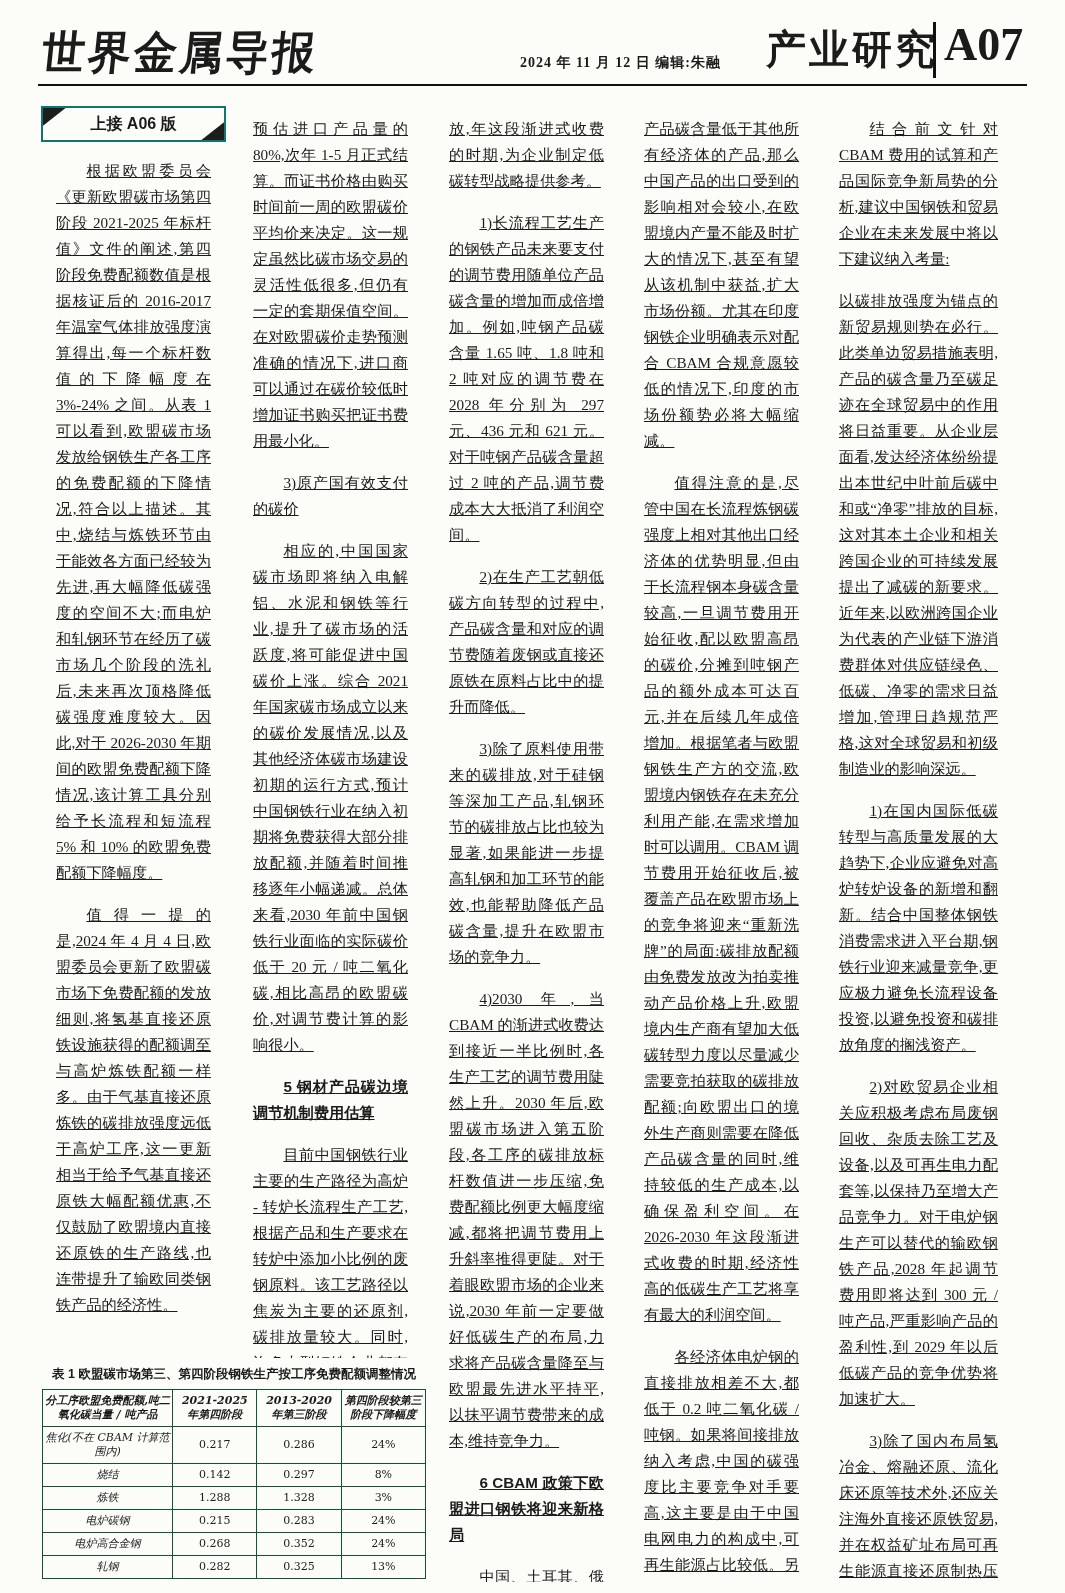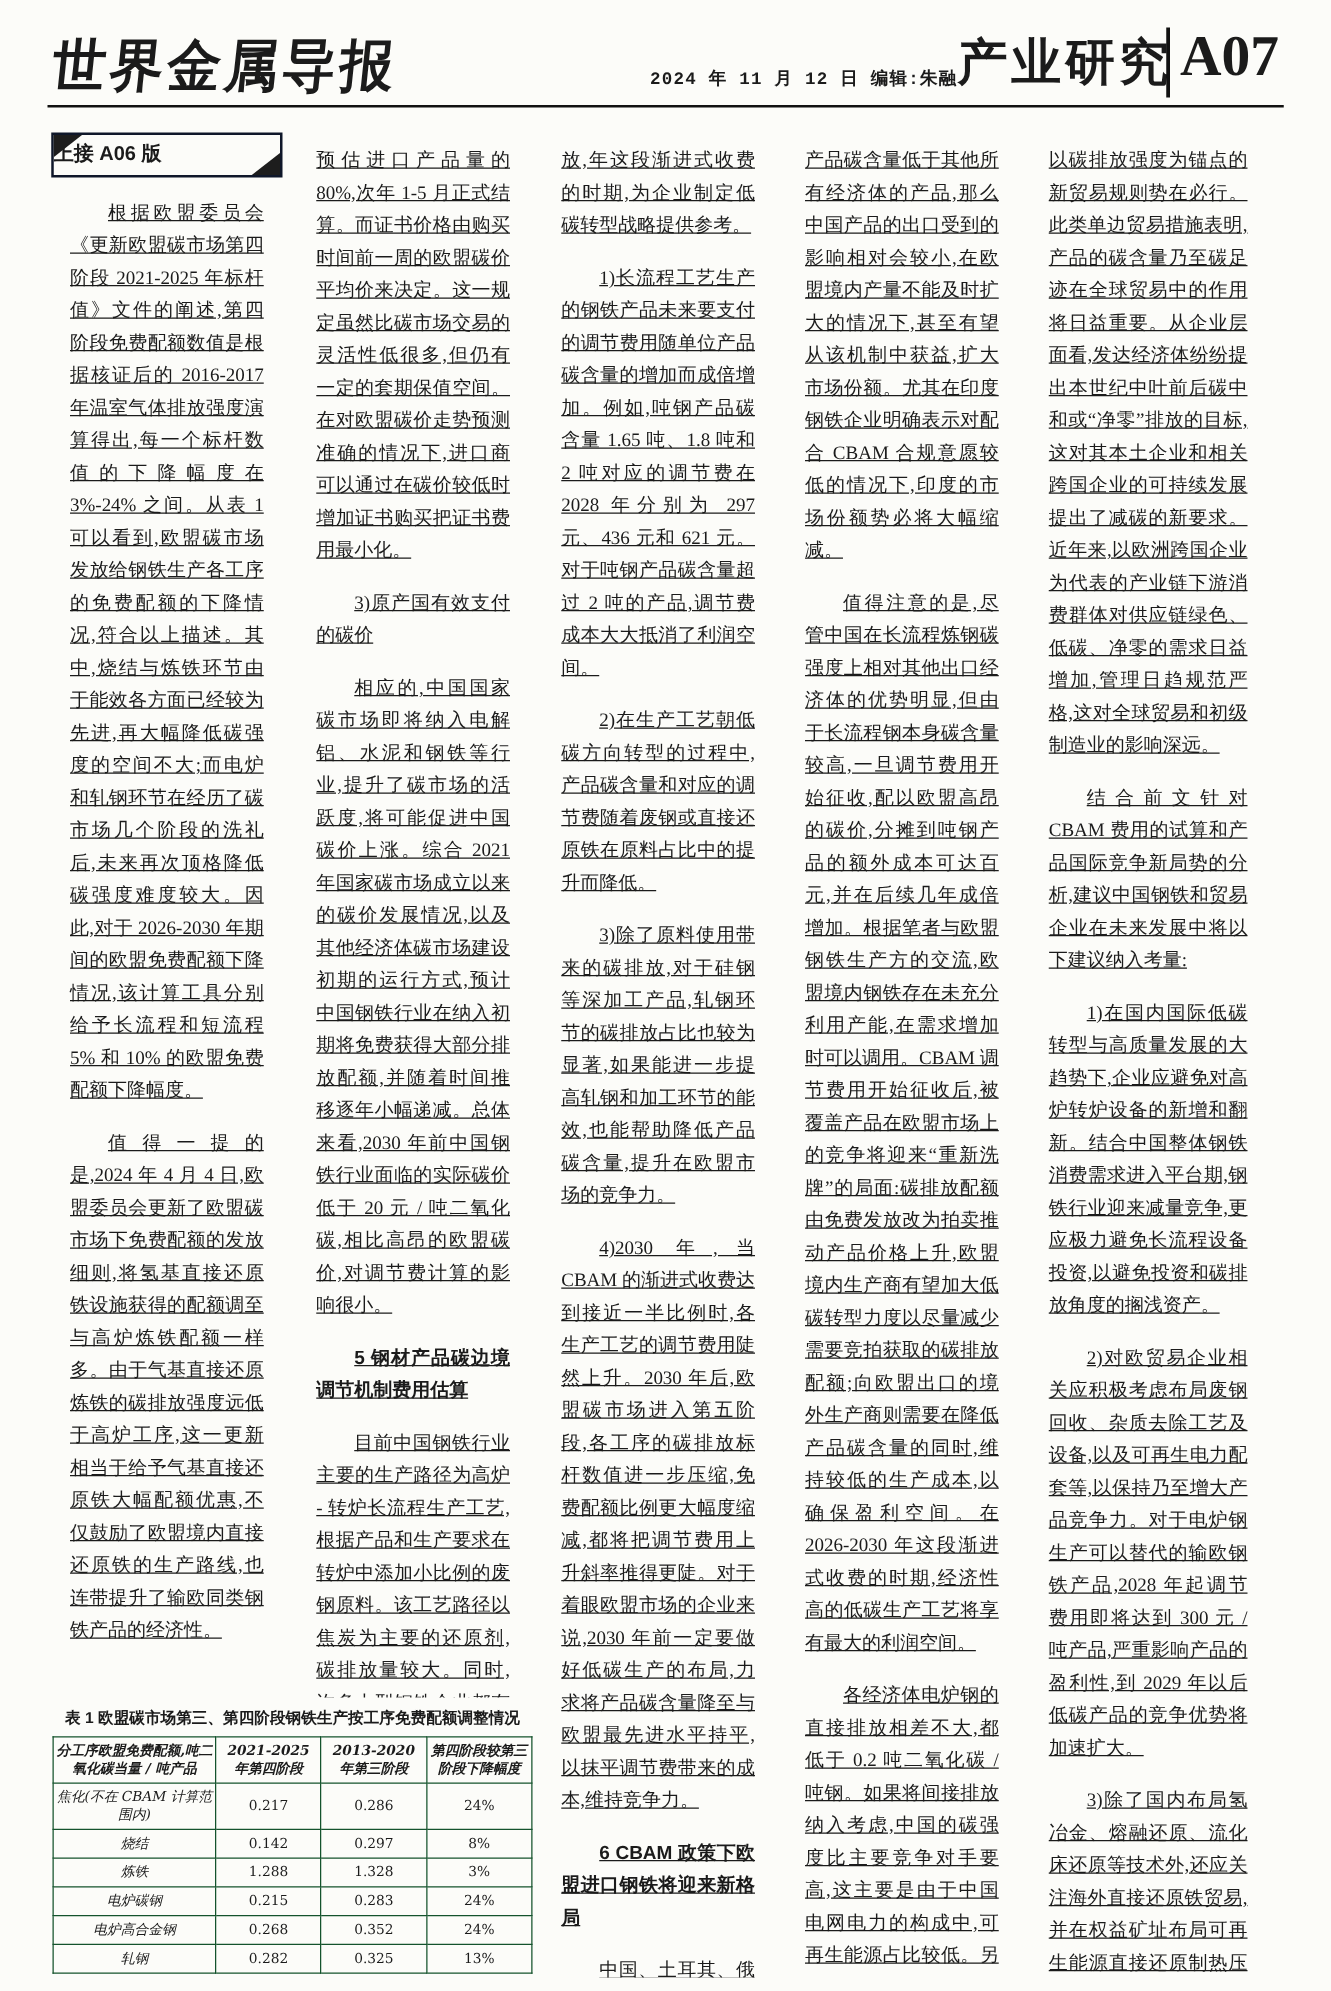--- a/index.html
+++ b/index.html
@@ -3,41 +3,41 @@
 <meta charset="utf-8">
 <style>
   html,body{margin:0;padding:0;background:#e8e8e6;}
   .page{position:relative;width:1065px;height:1593px;background:#fcfcf9;color:#1b1b1b;
         font-family:"Liberation Serif","DejaVu Serif",serif;overflow:hidden;margin:0 auto;}
   
   .masthead{position:absolute;left:38px;top:14px;width:989px;height:68px;}
   .logo{position:absolute;left:4px;top:10px;font-size:43px;font-weight:bold;
         font-family:"DejaVu Serif",serif;letter-spacing:3px;transform:skewX(-6deg) scaleY(1.05);}
   .dateline{position:absolute;left:482px;top:40px;font-size:14px;font-weight:bold;
-        font-family:Liberation Mono, monospace;letter-spacing:1px;white-space:nowrap;}
+        font-family:Liberation Serif, serif;letter-spacing:1px;white-space:nowrap;}
   .section-title{position:absolute;left:728px;top:8px;font-size:40px;font-weight:bold;
         font-family:"Liberation Sans",sans-serif;letter-spacing:3px;}
   .vbar{position:absolute;left:895px;top:8px;width:3px;height:56px;background:#111;}
   .page-no{position:absolute;left:906px;top:4px;font-size:46px;font-weight:bold;
         font-family:"Liberation Serif",serif;}
   .masthead-rule{position:absolute;left:38px;top:84px;width:989px;height:2px;background:#111;}
   
   .col{position:absolute;top:100px;width:187px;overflow:hidden;font-size:15.2px;
        line-height:26px;text-align:justify;}
   #col1{left:40px;height:1258px;}
   #col2{left:237px;height:1258px;}
   #col3{left:433px;height:1482px;}
   #col4{left:628px;height:1482px;}
   #col5{left:823px;width:191px;height:1482px;}
   p.para{margin:16px;text-indent:2em;text-decoration:underline;}
   p.cont{text-indent:0;}
   p.h{font-weight:bold;font-family:"Liberation Sans",sans-serif;}
   
-  .cont-box{position:relative;border:2px solid #0f172a;height:32px;line-height:32px;
-       margin:6px 1px 14px 1px;font-weight:bold;font-size:16px;
+  .cont-box{position:relative;border:2px solid #0f766e;height:32px;line-height:32px;
+       margin:6px 1px 14px 1px;text-align:center;font-weight:bold;font-size:16px;
        font-family:"Liberation Sans",sans-serif;overflow:hidden;text-indent:0;}
   .cont-box .corner-tl{position:absolute;left:-16px;top:-12px;width:44px;height:22px;
        background:#1d1d1d;transform:rotate(-38deg);}
   .cont-box .corner-br{position:absolute;right:-16px;bottom:-12px;width:44px;height:22px;
        background:#1d1d1d;transform:rotate(-38deg);}
   
   .table-block{position:absolute;left:42px;top:1366px;width:384px;}
   .table-title{text-align:center;font-weight:bold;font-size:12.5px;
        font-family:"Liberation Sans",sans-serif;margin:0 0 6px 0;}
   table.allow{border-collapse:collapse;width:100%;font-size:11px;line-height:14px;
@@ -86,22 +86,22 @@
       <p class="para">4)2030 年,当 CBAM 的渐进式收费达到接近一半比例时,各生产工艺的调节费用陡然上升。2030 年后,欧盟碳市场进入第五阶段,各工序的碳排放标杆数值进一步压缩,免费配额比例更大幅度缩减,都将把调节费用上升斜率推得更陡。对于着眼欧盟市场的企业来说,2030 年前一定要做好低碳生产的布局,力求将产品碳含量降至与欧盟最先进水平持平,以抹平调节费带来的成本,维持竞争力。</p>
       <p class="para h">6 CBAM 政策下欧盟进口钢铁将迎来新格局</p>
       <p class="para">中国、土耳其、俄罗斯、印度、韩国等国被 CBAM 覆盖产品的总出口额排在前几位。在以上国家中,出口额占比最大的都是钢铁产品。根据欧盟数据统计官网 Eurostats 的数据,2023 年欧盟碳边境调节机制所覆盖的对欧出口钢铁产品主要来自中国、俄罗斯、土耳其、印度、韩国、越南、中国台湾、乌克兰、英国和日本。以上十个经济体向欧盟 27 国贡献了 CBAM 覆盖的钢铁产品总进口量的 76%。从欧盟 2023 年 CBAM 覆盖的钢铁产品进口金额来看,中国仍是排在第一位,俄罗斯和越南排名降至第七、八位,乌克兰降至 12 名,表明这三个国家输欧钢铁产品货值较低。而对欧盟出口量排名第 18 的美国(58.8 万吨),当年出口额却位列第十(22.7 亿欧元),表明其输欧钢铁产品单价较高,也解释了美国为何积极寻求与欧盟之间的钢铝协议。</p>
     </div>
   <div id="col4" class="col">
       <p class="para cont">产品碳含量低于其他所有经济体的产品,那么中国产品的出口受到的影响相对会较小,在欧盟境内产量不能及时扩大的情况下,甚至有望从该机制中获益,扩大市场份额。尤其在印度钢铁企业明确表示对配合 CBAM 合规意愿较低的情况下,印度的市场份额势必将大幅缩减。</p>
       <p class="para">值得注意的是,尽管中国在长流程炼钢碳强度上相对其他出口经济体的优势明显,但由于长流程钢本身碳含量较高,一旦调节费用开始征收,配以欧盟高昂的碳价,分摊到吨钢产品的额外成本可达百元,并在后续几年成倍增加。根据笔者与欧盟钢铁生产方的交流,欧盟境内钢铁存在未充分利用产能,在需求增加时可以调用。CBAM 调节费用开始征收后,被覆盖产品在欧盟市场上的竞争将迎来“重新洗牌”的局面:碳排放配额由免费发放改为拍卖推动产品价格上升,欧盟境内生产商有望加大低碳转型力度以尽量减少需要竞拍获取的碳排放配额;向欧盟出口的境外生产商则需要在降低产品碳含量的同时,维持较低的生产成本,以确保盈利空间。在 2026-2030 年这段渐进式收费的时期,经济性高的低碳生产工艺将享有最大的利润空间。</p>
       <p class="para">各经济体电炉钢的直接排放相差不大,都低于 0.2 吨二氧化碳 / 吨钢。如果将间接排放纳入考虑,中国的碳强度比主要竞争对手要高,这主要是由于中国电网电力的构成中,可再生能源占比较低。另外值得一提的是,以上数据是纯废钢电炉的情况,如果在电炉中加入了铁水或粗钢,根据 CBAM 的统计规则,铁水和粗钢作为前体物,相应碳排放也要分摊到钢材产品中,会使产品碳含量大幅增加。</p>
     </div>
   <div id="col5" class="col">
+      <p class="para">结合前文针对 CBAM 费用的试算和产品国际竞争新局势的分析,建议中国钢铁和贸易企业在未来发展中将以下建议纳入考量:</p>
       <p class="para cont">以碳排放强度为锚点的新贸易规则势在必行。此类单边贸易措施表明,产品的碳含量乃至碳足迹在全球贸易中的作用将日益重要。从企业层面看,发达经济体纷纷提出本世纪中叶前后碳中和或“净零”排放的目标,这对其本土企业和相关跨国企业的可持续发展提出了减碳的新要求。近年来,以欧洲跨国企业为代表的产业链下游消费群体对供应链绿色、低碳、净零的需求日益增加,管理日趋规范严格,这对全球贸易和初级制造业的影响深远。</p>
-      <p class="para">结合前文针对 CBAM 费用的试算和产品国际竞争新局势的分析,建议中国钢铁和贸易企业在未来发展中将以下建议纳入考量:</p>
       <p class="para">1)在国内国际低碳转型与高质量发展的大趋势下,企业应避免对高炉转炉设备的新增和翻新。结合中国整体钢铁消费需求进入平台期,钢铁行业迎来减量竞争,更应极力避免长流程设备投资,以避免投资和碳排放角度的搁浅资产。</p>
       <p class="para">2)对欧贸易企业相关应积极考虑布局废钢回收、杂质去除工艺及设备,以及可再生电力配套等,以保持乃至增大产品竞争力。对于电炉钢生产可以替代的输欧钢铁产品,2028 年起调节费用即将达到 300 元 / 吨产品,严重影响产品的盈利性,到 2029 年以后低碳产品的竞争优势将加速扩大。</p>
       <p class="para">3)除了国内布局氢冶金、熔融还原、流化床还原等技术外,还应关注海外直接还原铁贸易,并在权益矿址布局可再生能源直接还原制热压铁等。对于高合金钢、硅钢等低碳生产工艺较难被废钢 - 电炉替代的产品,应积极探索其他低碳冶金技术方案。</p>
       <p class="para">除了市场推动力以外,钢铁行业的低碳转型离不开国家政策的支持和扶持,尤其是在行业整体面临大面积亏损和破产的当下。回顾近十年来钢铁行业的发展,政府主导的一系列供给侧结构性改革为推动行业健康向好发展起到了巨大的积极作用。如今,鼓励各类钢铁企业积极采取降碳行动仍需要中央和地方政府应给与政策支持。例如,无论是废钢电炉工艺路径,还是氢冶金等颠覆性技术的商业化发展,在市场形成前期都离不开政府政策的扶持。随着工信部收紧新建产能审批、中国资源循环利用集团成立等一系列措施,相信中国钢铁行业将会向着高质量发展方向加速前进。</p>
     </div>
 
   <div class="table-block">
     <p class="table-title">表 1 欧盟碳市场第三、第四阶段钢铁生产按工序免费配额调整情况</p>
     <table class="allow">
       <colgroup>

